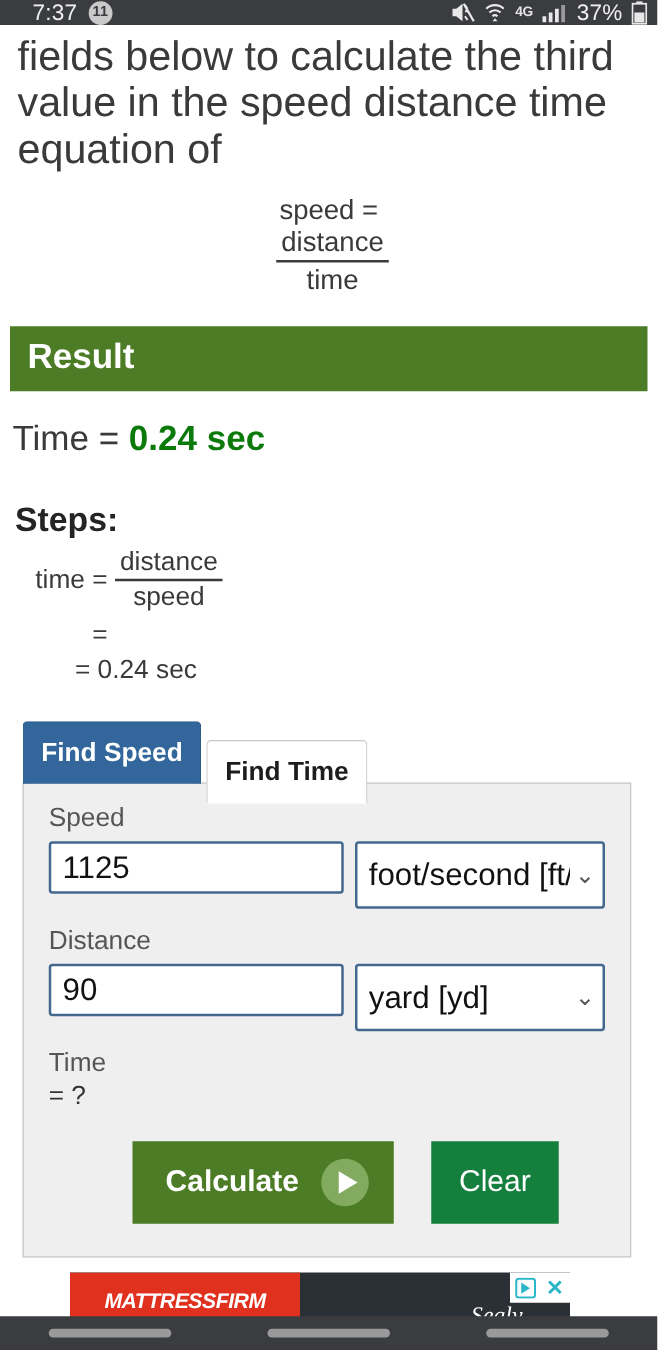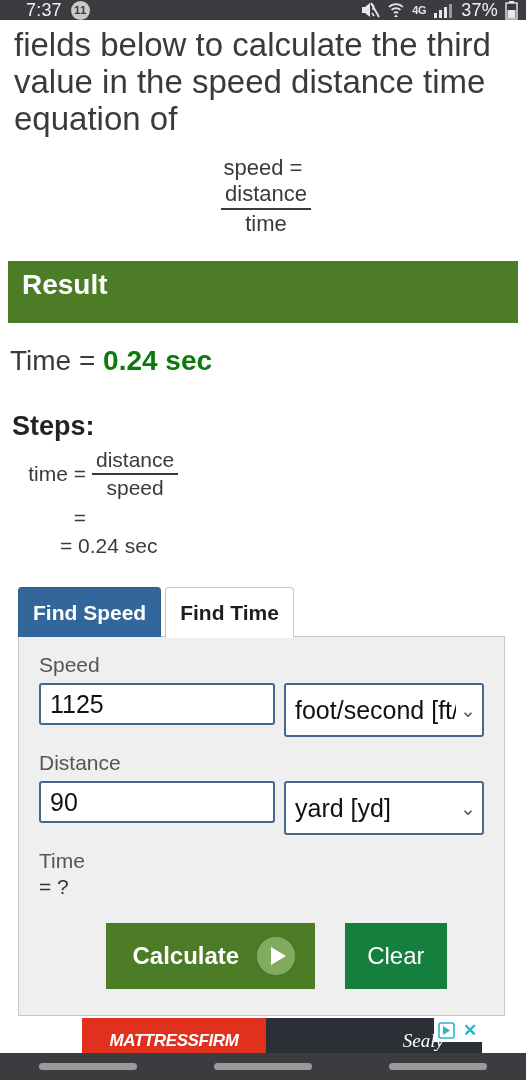--- a/index.html
+++ b/index.html
@@ -37,21 +37,21 @@
     display:flex; justify-content:center; align-items:center;
     margin-top: 18px; color:#3a3a3a; font-size: 22px; flex-direction: column;
   }
   .frac { display:inline-flex; flex-direction:column; align-items:center; margin-left:6px; }
   .frac .num { padding: 0 4px 1px 4px; border-bottom: 2px solid #3a3a3a; }
   .frac .den { padding-top: 1px; }
 
   
   .result-bar {
     margin: 24px 8px 0 8px; background: #4d7c26; color: #fff;
-    font-size: 28px; font-weight: bold; padding: 8px 14px 22px 14px;
+    font-size: 28px; font-weight: bold; padding: 8px 14px 12px 14px;
   }
   .result-line {
     padding: 22px 14px 0 10px; font-size: 28px; color:#3a3a3a;
   }
   .result-line b { color: #0b7a0b; font-weight: bold; }
 
   
   .steps-title {
     padding: 34px 0 0 12px; font-size: 27px; font-weight: bold; color:#242424;
   }
@@ -64,21 +64,21 @@
   .tabs-area { position: relative; margin-top: 28px; padding-left: 18px; }
   .tabs { display:flex; align-items:flex-end; position:relative; z-index:2; }
   .tab {
     background:#33679b; color:#ffffff; font-weight:bold; font-size:21px;
     padding: 13px 14px 12px 14px; border: 1px solid #2c5c8a;
     border-bottom:none; border-radius: 4px 4px 0 0; margin-right: 4px;
     white-space: nowrap;
   }
   .tab.active {
     background:#ffffff; color:#1d1d1d; border:1px solid #c8c8c8;
-    border-bottom: 1px solid #ffffff; position: relative; top: 1px;
+    border-bottom: 1px solid #ffffff; position: relative; top: 16px;
   }
   .tab-panel {
     background:#efefef; border:1px solid #c8c8c8; margin-right: 21px;
     padding: 16px 20px 26px 20px; position:relative; z-index:1; margin-top:-1px;
   }
   .field-label { font-size: 21px; color:#555; margin-bottom: 6px; }
   .field-row { display:flex; gap: 9px; }
   .txt-input {
     flex: 0 0 236px; height: 42px; background:#fff;
     border: 2px solid #43688f; border-radius: 3px;
@@ -109,22 +109,22 @@
     border-left: 15px solid #ffffff;
     border-top: 9px solid transparent; border-bottom: 9px solid transparent;
   }
   .btn-clear {
     background:#15803d; color:#fff; font-size:24px;
     padding: 18px 22px; display:flex; align-items:center;
   }
 
   
   .ad {
-    position:absolute; left: 82px; top: 1018px; width: 400px; height: 46px;
-    background:#2b2f36; display:flex; align-items:center; overflow:hidden;
+    position:absolute; left: 56px; top: 1018px; width: 400px; height: 46px;
+    background:#2b2f36; display:flex; align-items:flex-end; overflow:hidden;
   }
   .ad-red {
     background:#e0301e; height:100%; width: 184px;
     display:flex; align-items:center; justify-content:center;
   }
   .ad-red span {
     color:#fff; font-style: italic; font-weight: bold; font-size: 17px;
     letter-spacing:-.4px;
   }
   .ad-red span em { font-style: italic; font-weight:bold; }

